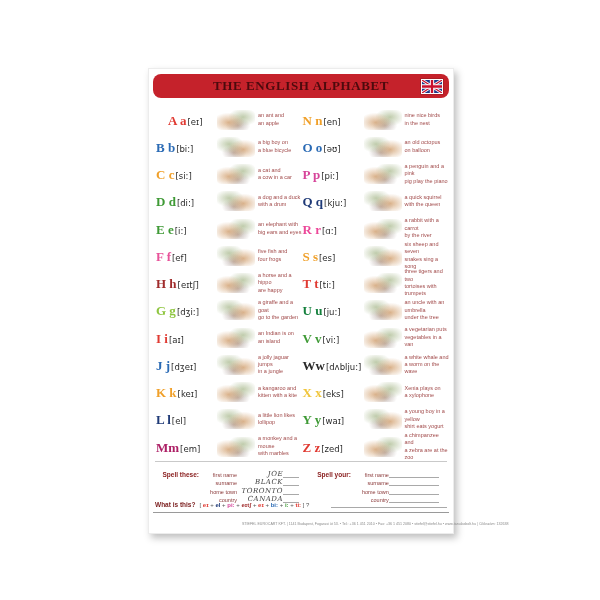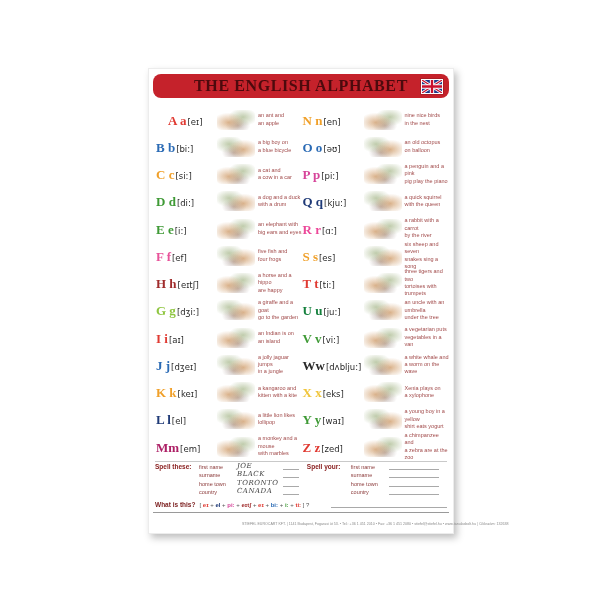--- a/index.html
+++ b/index.html
@@ -2,42 +2,42 @@
 <html><head>
 <meta charset="utf-8">
 <style>
   html,body{margin:0;padding:0;background:#fff;}
   body{width:600px;height:600px;position:relative;font-family:"Liberation Sans",sans-serif;overflow:hidden;}
   .poster{position:absolute;left:148px;top:68px;width:304px;height:464px;background:#fff;
           border:1px solid #ececec;box-shadow:3px 4px 7px rgba(0,0,0,.25);}
   
   .banner{position:absolute;top:5px;left:4px;right:4px;height:24px;background:#c5222b;
           border-radius:8px;display:flex;align-items:center;justify-content:center;}
-  .banner h1{margin:0;font-family:"Liberation Serif",serif;font-weight:bold;font-size:16px;
+  .banner h1{margin:0;font-family:"Liberation Serif",serif;font-weight:bold;font-size:13px;
              letter-spacing:.6px;color:#4d0a0d;}
   .flag{position:absolute;right:6px;top:5px;width:20px;height:13px;border:1px solid #fff;
         box-shadow:0 0 0 .5px #8e1a20;}
   .flag svg{display:block;width:100%;height:100%;}
   
   .grid{position:absolute;top:38px;left:7px;right:4px;height:352px;display:flex;}
   .col{width:50%;display:flex;flex-direction:column;justify-content:space-between;}
   .entry{display:flex;align-items:center;height:25px;gap:3px;}
   .lp{width:58px;flex-shrink:0;white-space:nowrap;}
   .letter{font-family:"Liberation Serif",serif;font-weight:bold;font-size:13px;}
   .phon{font-size:8.5px;color:#2a2a2a;margin-left:1px;font-family:"DejaVu Sans",sans-serif;}
   .illu{width:38px;height:20px;flex-shrink:0;border-radius:4px;
     background:
       radial-gradient(ellipse 60% 70% at 30% 62%, rgba(198,136,74,.62), rgba(198,136,74,0) 70%),
       radial-gradient(ellipse 55% 65% at 68% 36%, rgba(128,152,88,.5), rgba(128,152,88,0) 70%),
       radial-gradient(ellipse 45% 55% at 55% 78%, rgba(122,96,86,.45), rgba(122,96,86,0) 72%);}
   .entry:nth-child(even) .illu{transform:scaleX(-1);}
   .rhyme{font-size:5.5px;line-height:1.35;color:#a14a4a;}
   
   .spell{position:absolute;top:392px;left:6px;right:6px;height:36px;border-top:1px solid #c9c9c9;
-         padding-top:0;display:flex;}
+         padding-top:8px;display:flex;text-align:right;}
   .spell-half{display:flex;align-items:flex-start;}
   .spell-half.left{width:52%;}
   .spell-half.right{width:48%;}
   .spell-label{font-size:6.5px;font-weight:bold;color:#8b2121;width:44px;flex-shrink:0;padding-top:1px;}
   .spell-rows{display:flex;flex-direction:column;gap:1px;flex:1;}
   .spell-row{display:flex;align-items:flex-end;height:7.5px;}
   .spell-key{font-size:5.5px;color:#8b3a3a;width:38px;flex-shrink:0;}
   .spell-val{font-family:"DejaVu Serif",serif;font-style:italic;font-size:7px;color:#3d3d3d;
              width:46px;flex-shrink:0;letter-spacing:.5px;}
   .spell-line{flex:1;border-bottom:1px solid #a9a9a9;height:6px;margin-right:8px;}

